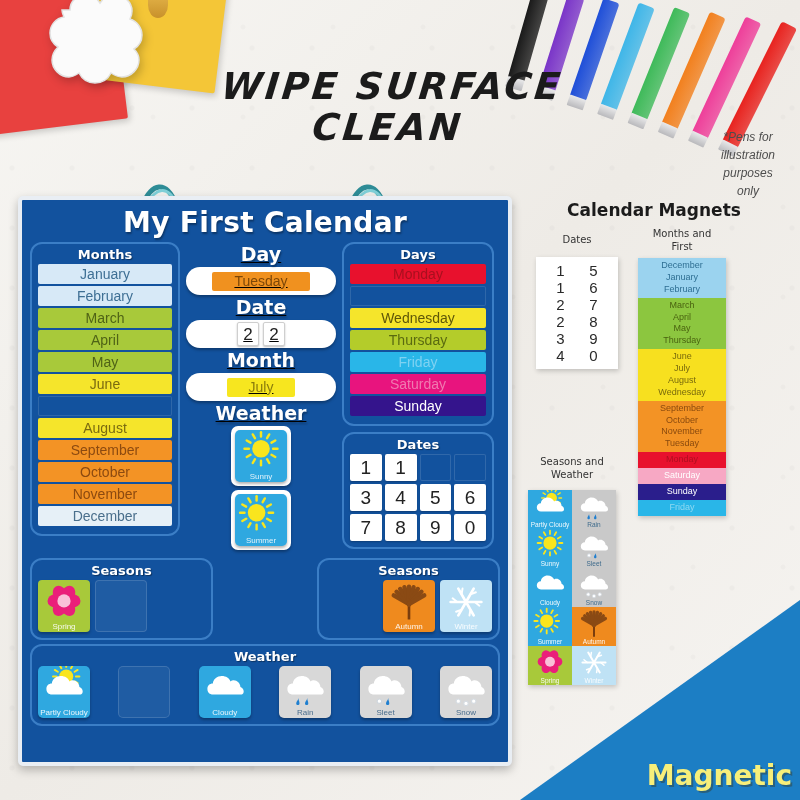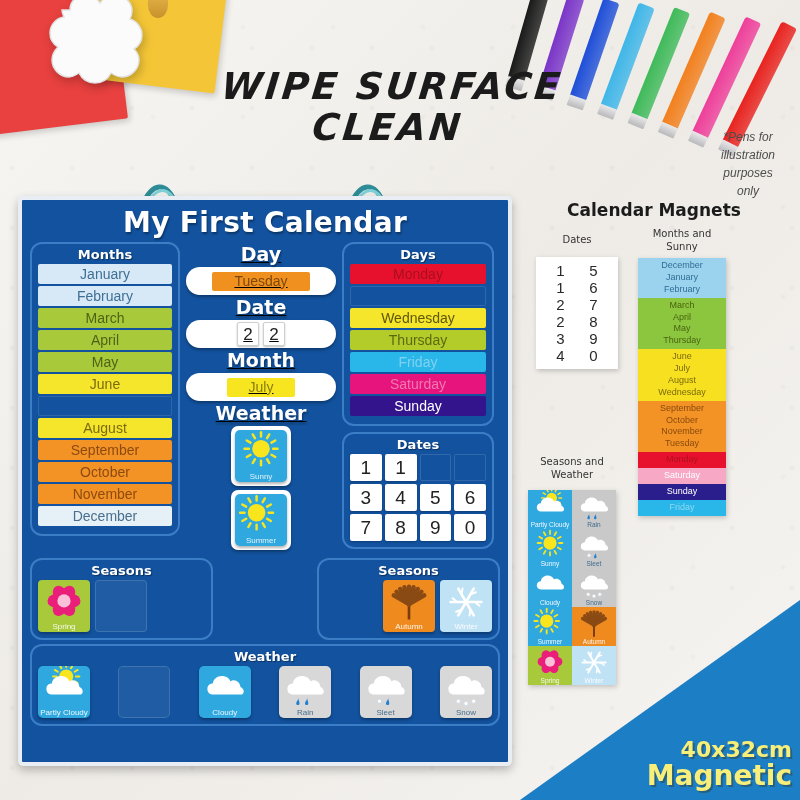--- a/index.html
+++ b/index.html
@@ -514,21 +514,21 @@
           </svg>
           <div class="cap" style="color:#4a6d8c">Snow</div>
         </div>
       </div>
   </div>
 </div>
 
 <div class="magnets-title">Calendar Magnets</div>
 <div class="mg-label" style="left:536px;top:234px;width:82px">Dates</div>
 <div class="mg-label" style="left:634px;top:228px;width:96px;white-space:pre-line">Months and
-Sunny</div>
+First</div>
 <div class="mg-label" style="left:524px;top:456px;width:96px;white-space:pre-line">Seasons and
 Weather</div>
 
 <div class="dates-sheet" id="dates-sheet">
     <span>1</span>
     <span>5</span>
     <span>1</span>
     <span>6</span>
     <span>2</span>
     <span>7</span>
@@ -718,15 +718,14 @@
           <line x1="20" y1="20" x2="27" y2="7.875644347017859"></line>
               <line x1="24" y1="13.071796769724491" x2="28.99554560930087" y2="11.151025841350933" stroke-width="1.8"></line>
         </g>
       </svg>
       <div class="cap" style="color:rgba(255,255,255,.92)">Winter</div>
     </div>
   </div>
 
 <div class="wedge"></div>
 <div class="wedge-text">
-  <div class="wt1">40x32cm</div>
   <div class="wt2">Magnetic</div>
 </div>
 
 </body></html>

